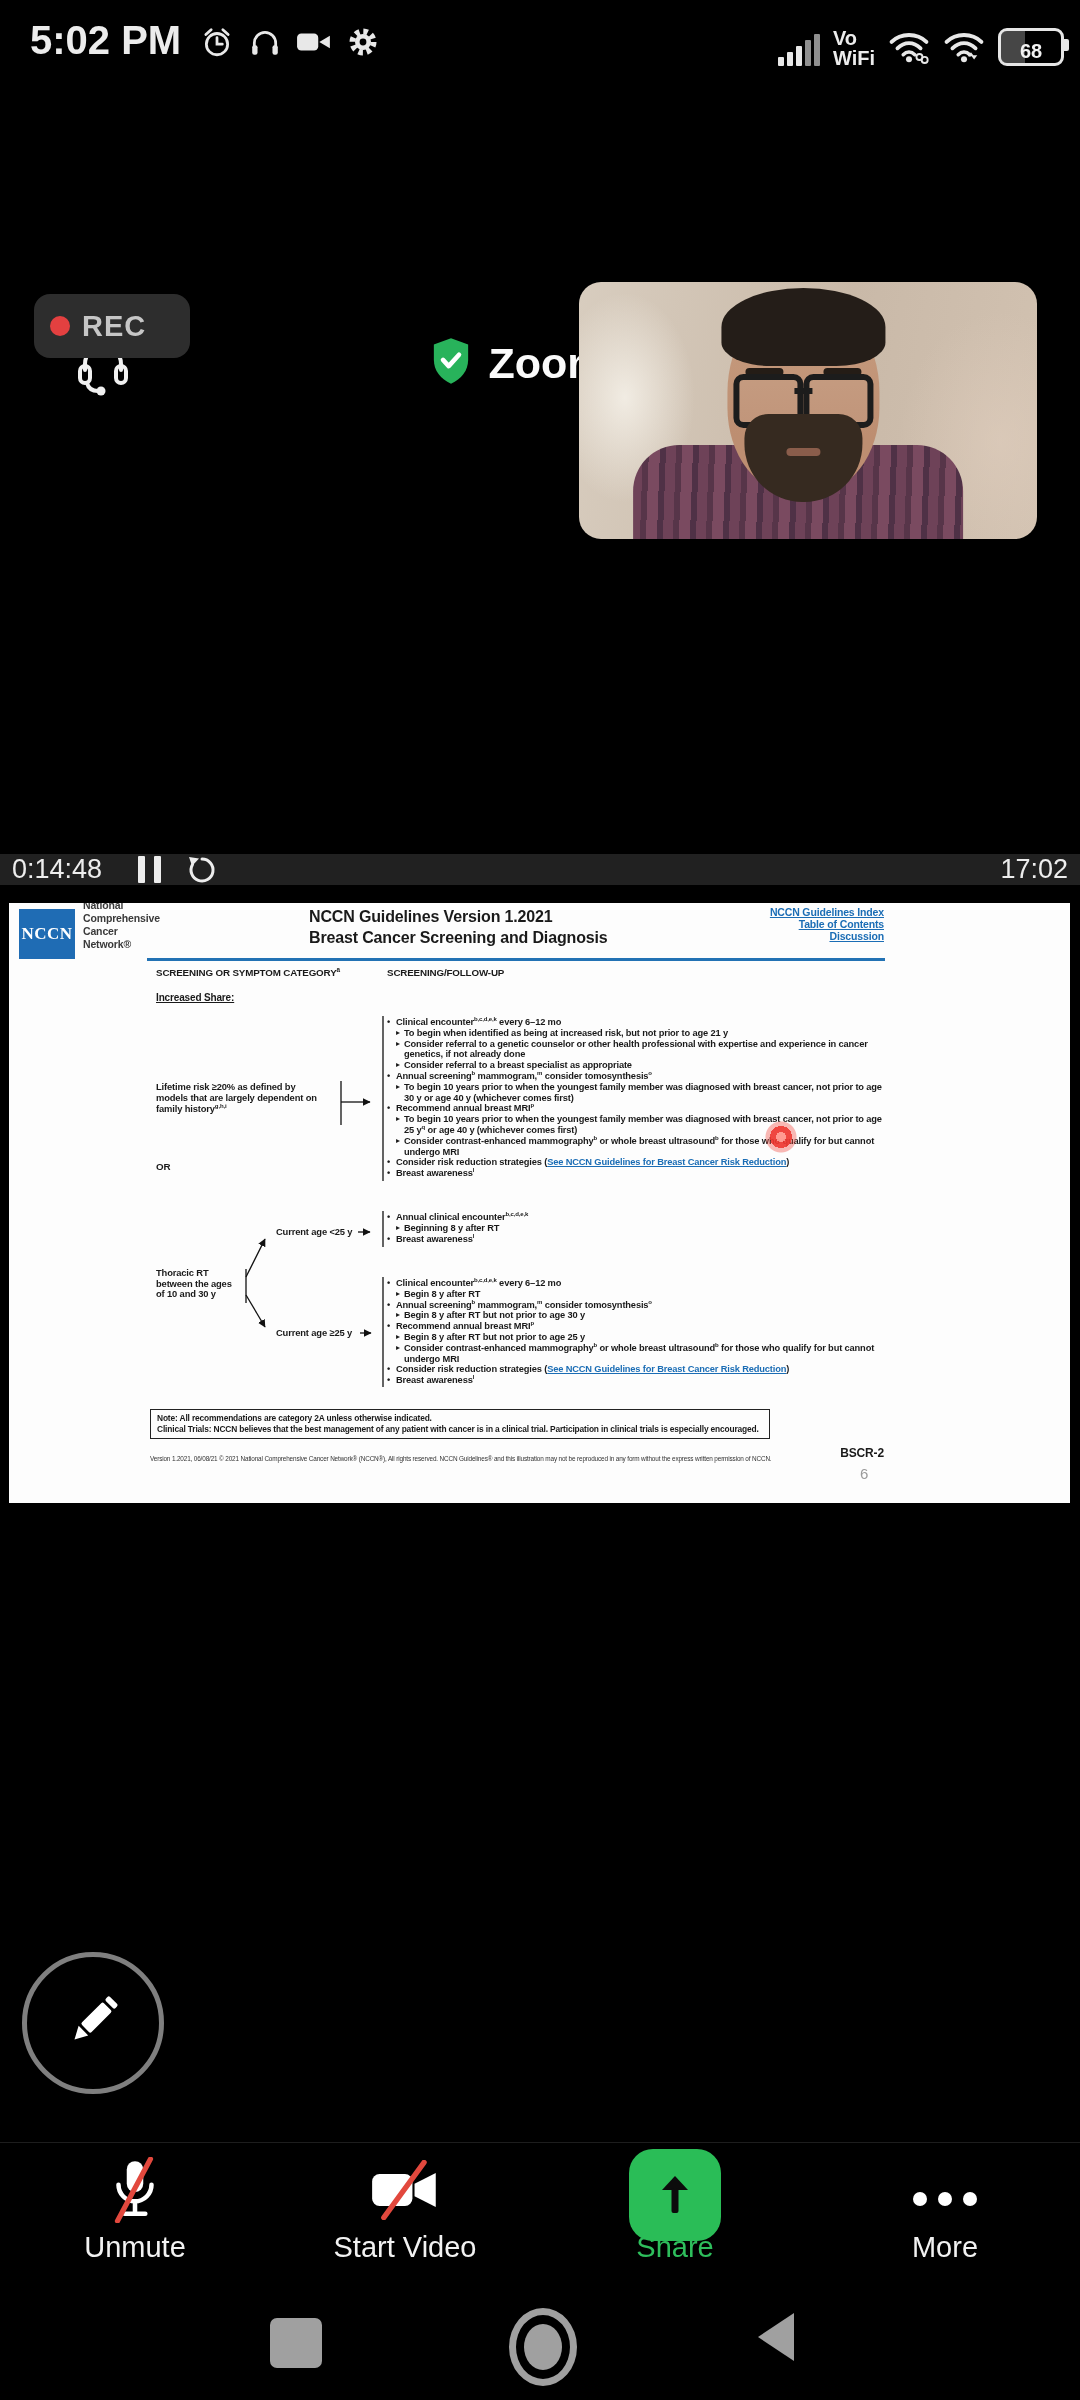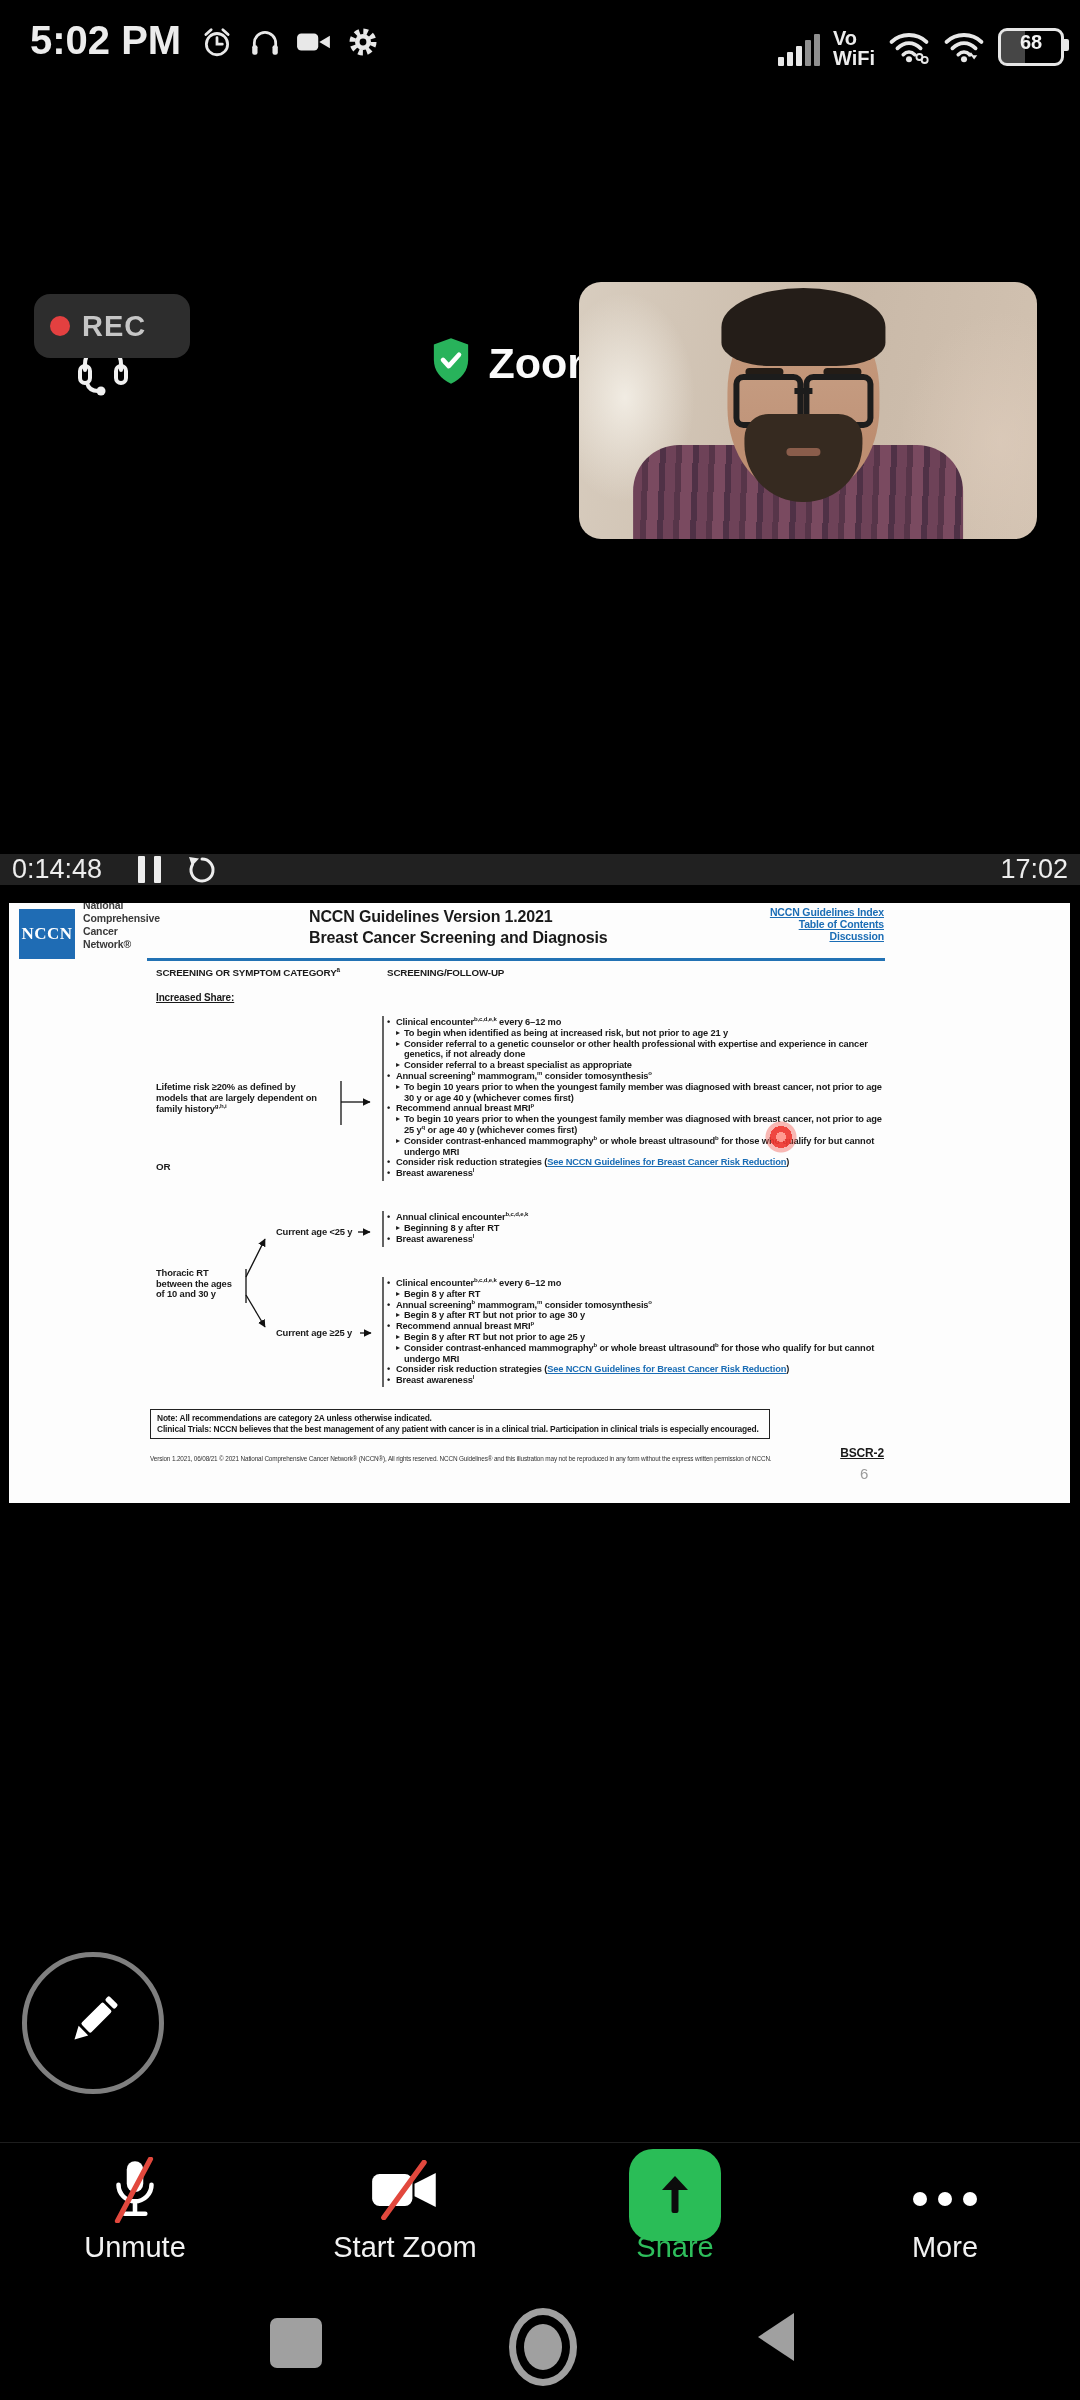--- a/index.html
+++ b/index.html
@@ -10,21 +10,21 @@
   
   .statusbar{position:absolute;top:0;left:0;right:0;height:90px;}
   .sb-time{position:absolute;left:30px;top:18px;font-size:40px;font-weight:600;color:#ececec;}
   .sb-lefticons{position:absolute;left:200px;top:24px;display:flex;gap:15px;align-items:center;height:40px;}
   .sb-righticons{position:absolute;right:16px;top:16px;display:flex;gap:13px;align-items:flex-end;height:52px;}
   .sig{display:flex;align-items:flex-end;gap:3px;height:34px;padding-bottom:2px;}
   .sig i{display:block;width:6px;background:#e8e8e8;border-radius:1px;}
   .sig i:nth-child(4),.sig i:nth-child(5){background:#8f8f8f;}
   .vowifi{font-size:20px;font-weight:700;line-height:20px;color:#ececec;text-align:left;}
   .battery{position:relative;width:60px;height:32px;border:3px solid #e6e6e6;border-radius:9px;
-           display:flex;align-items:flex-start;justify-content:center;margin-bottom:2px;}
+           display:flex;align-items:flex-end;justify-content:center;margin-bottom:2px;}
   .battery:after{content:"";position:absolute;right:-8px;top:8px;width:5px;height:12px;background:#e6e6e6;border-radius:0 2px 2px 0;}
   .battery .fill{position:absolute;left:0;top:0;bottom:0;width:40%;background:rgba(140,140,140,.5);border-radius:5px 0 0 5px;}
   .battery span{position:relative;font-size:20px;font-weight:700;color:#f2f2f2;}
 
   
   .meethdr{position:absolute;top:150px;left:0;right:0;height:130px;}
   .hd-headset{position:absolute;left:66px;top:176px;width:74px;height:78px;display:flex;align-items:center;justify-content:center;}
   .hd-center{position:absolute;left:0;right:0;top:178px;display:flex;align-items:center;justify-content:center;gap:16px;height:70px;}
   .hd-title{font-size:43px;font-weight:600;color:#fafafa;}
   .btn-qa{position:absolute;right:234px;top:178px;width:90px;height:70px;background:#fff;border-radius:14px;
@@ -87,21 +87,21 @@
   .branchlbl{position:absolute;font-size:9.4px;}
   .doc-list{position:absolute;width:500px;font-size:9.3px;line-height:10.8px;}
   .doc-list .it{display:flex;}
   .doc-list .b{width:9px;flex:0 0 9px;}
   .doc-list .l2{margin-left:9px;}
   .doc-list .l2 .b{flex-basis:8px;width:8px;font-size:8px;}
   .doc-list a{color:#1B6DB5;text-decoration:underline;}
   .doc-note{position:absolute;left:141px;top:506px;width:620px;border:1.5px solid #222;
       padding:3px 6px;font-size:8.4px;line-height:11px;}
   .doc-footer{position:absolute;left:141px;top:552px;width:700px;font-size:6.4px;font-weight:400;color:#333;}
-  .doc-code{position:absolute;left:775px;top:543px;width:100px;text-align:right;font-size:12px;text-decoration:underline;}
+  .doc-code{position:absolute;left:775px;top:543px;width:100px;text-align:right;font-size:12px;}
   .doc-pagenum{position:absolute;left:835px;top:562px;width:40px;text-align:center;font-size:15px;color:#9a9a9a;font-weight:400;}
   .doc-svg{position:absolute;left:0;top:0;}
   sup{font-size:65%;line-height:0;vertical-align:super;}
   .laser{position:absolute;left:753px;top:215px;width:38px;height:38px;border-radius:50%;
       background:radial-gradient(circle,rgba(255,150,140,.95) 0 5px,rgba(238,55,48,.92) 5px 11px,rgba(240,70,60,.38) 11px 15px,transparent 16px);
       filter:blur(.4px);}
 
   
   .fab{position:absolute;left:22px;top:1952px;width:132px;height:132px;border:5px solid #7f7f7f;border-radius:50%;
        display:flex;align-items:center;justify-content:center;background:rgba(0,0,0,.25);}
@@ -464,21 +464,21 @@
       <div class="tb-label">Unmute</div>
     </div>
     <div class="tb-item">
       <div class="tb-icon">
         <svg width="70" height="60" viewBox="0 0 66 56">
           <rect x="2" y="13" width="38" height="30" rx="7" fill="#fff"></rect>
           <path d="M42,22 L62,12 V44 L42,34 Z" fill="#fff"></path>
           <line x1="51" y1="2" x2="13" y2="54" stroke="#E2483D" stroke-width="5" stroke-linecap="round"></line>
           </svg>
       </div>
-      <div class="tb-label">Start Zoom</div>
+      <div class="tb-label">Start Video</div>
     </div>
     <div class="tb-item">
       <div class="tb-icon">
         <div class="sharebox">
           <svg width="40" height="44" viewBox="0 0 40 44">
             <path d="M20,3 L33,17 H7 Z" fill="#0c0c0c"></path>
             <rect x="16.5" y="15" width="7" height="25" rx="2" fill="#0c0c0c"></rect>
             </svg>
         </div>
       </div>

